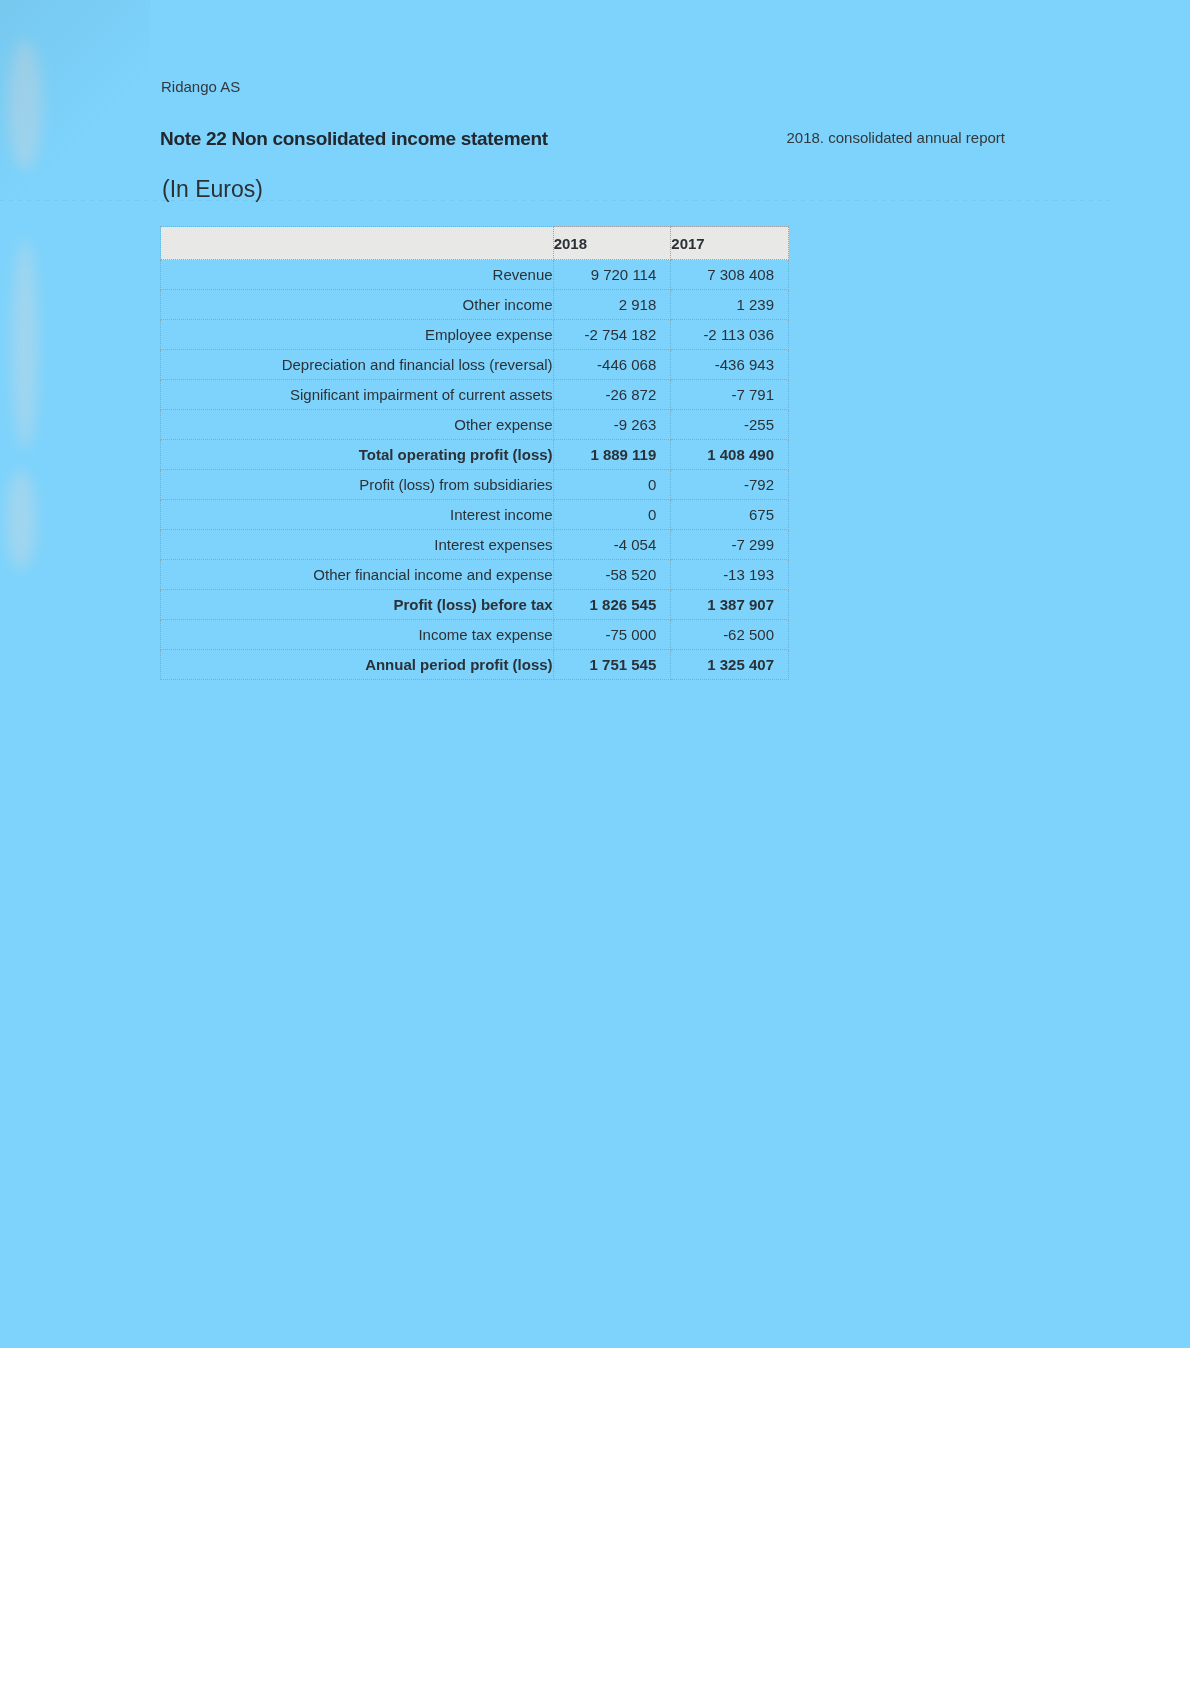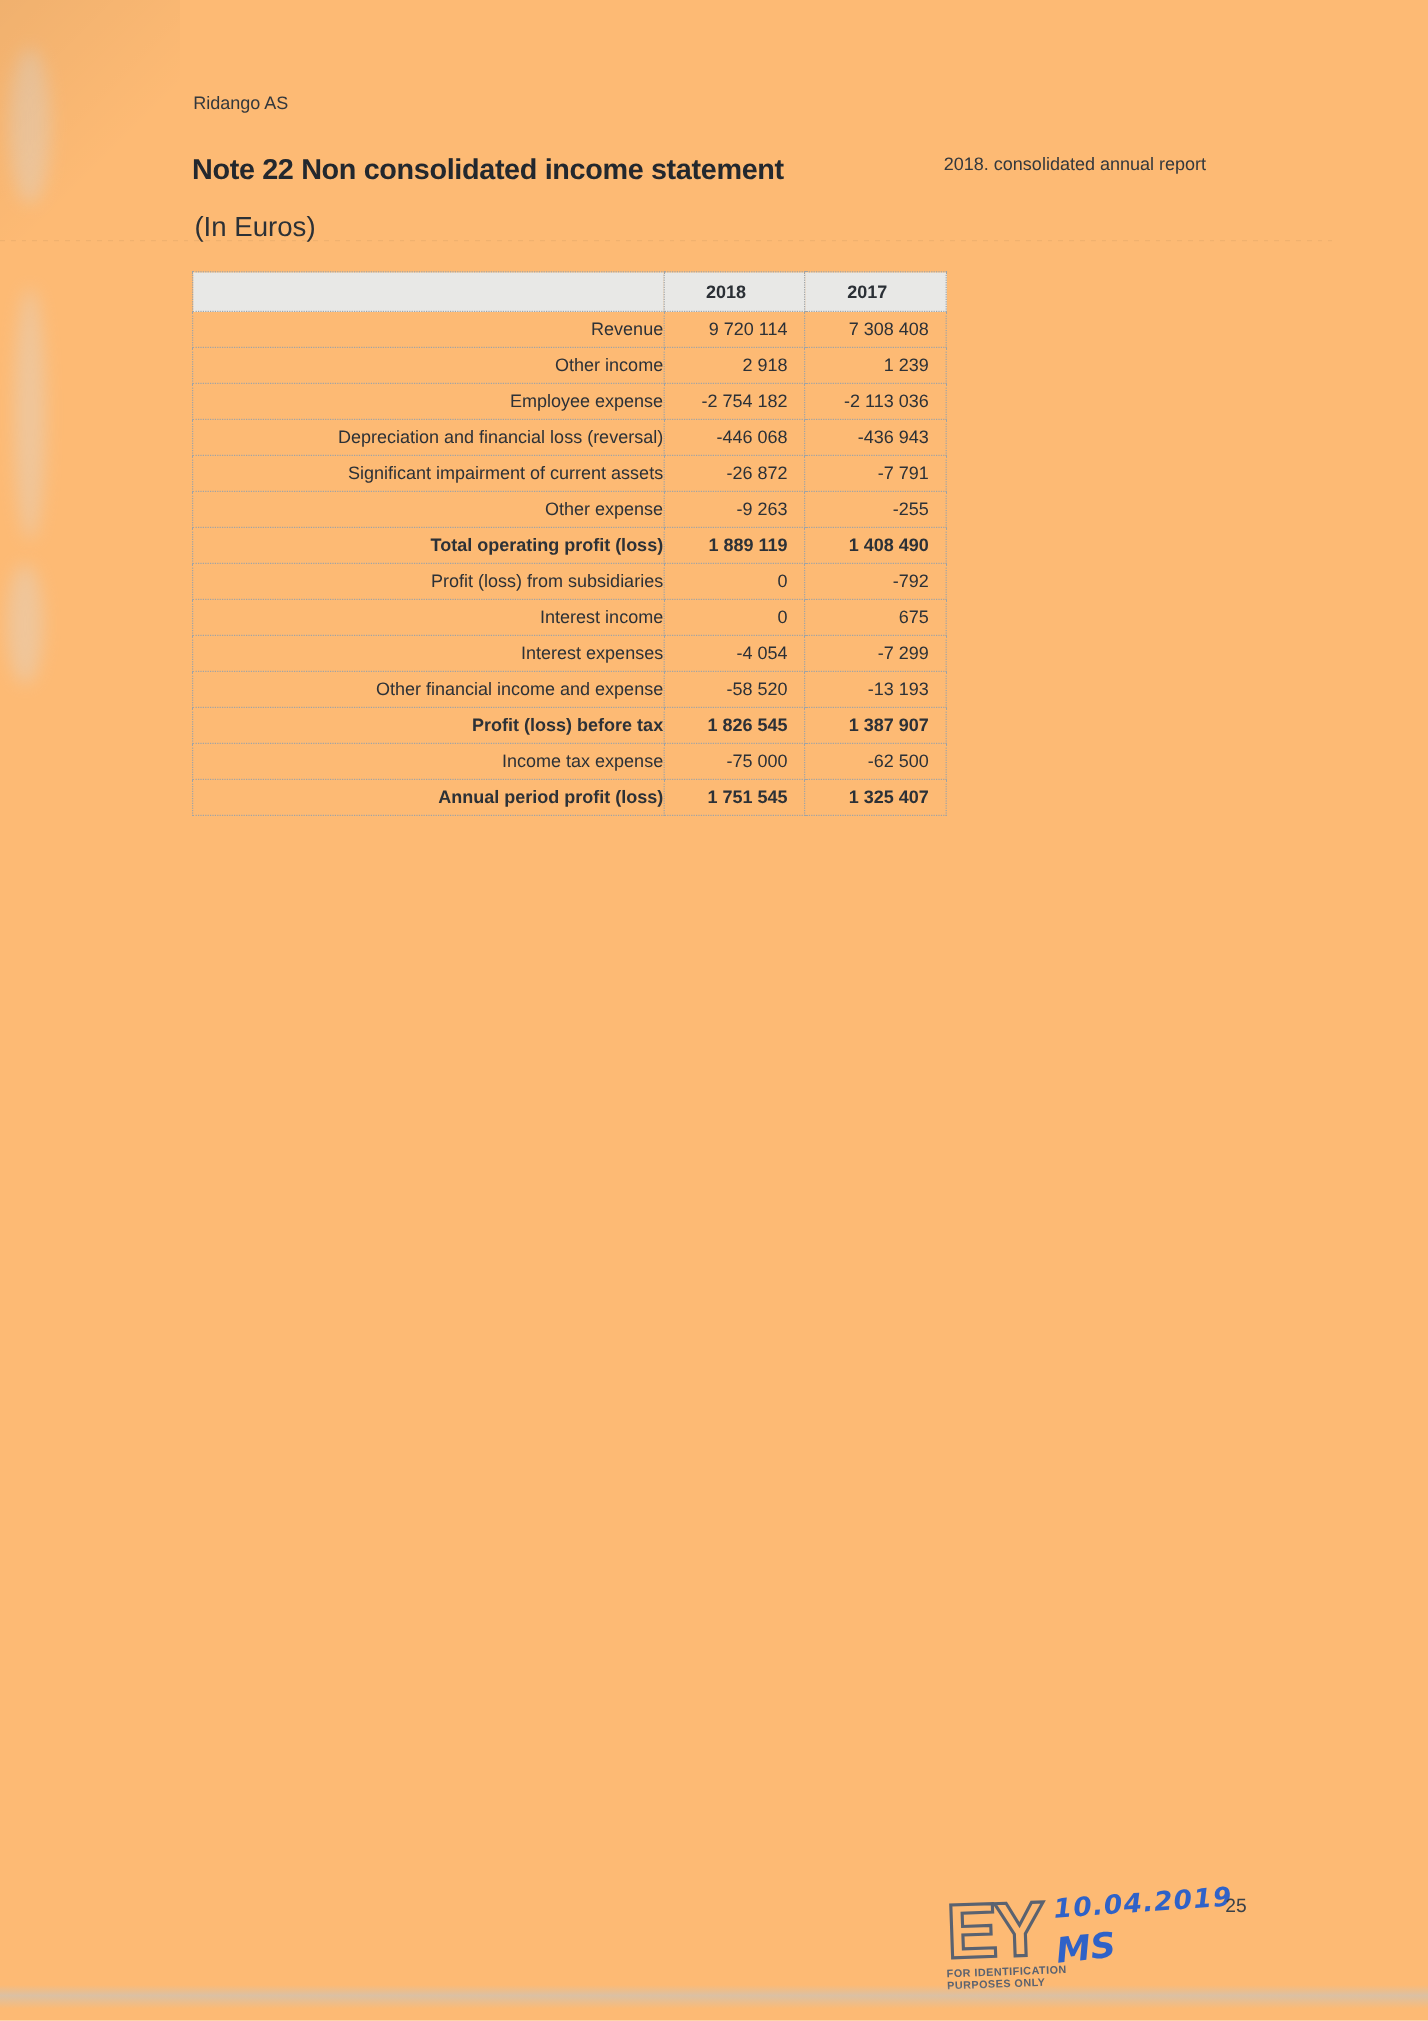--- a/index.html
+++ b/index.html
@@ -2,22 +2,22 @@
 <html style="--text: #2d3238; --header_bg: #e8e8e6; --stamp_gray: #5a6270; --ink_blue: #2f62c8;"><head>
 <meta charset="utf-8">
 <style>
   * { margin: 0; padding: 0; box-sizing: border-box; }
   html, body { background: #ffffff; }
   body { font-family: "Liberation Sans", sans-serif; }
 
   .page {
     position: relative;
     width: 1190px;
-    height: 1684px;
-    background: #fdba74;
+    height: 1348px;
+    background: #7dd3fc;
     overflow: hidden;
     color: var(--text, #2d3238);
   }
 
   
   .smudge {
     position: absolute;
     background: #d9d9d9;
     border-radius: 50%;
     opacity: .38;
@@ -46,21 +46,21 @@
     position: absolute; left: 161px; top: 0;
     font-size: 15px; color: #33383d;
   }
   .report-ref {
     position: absolute; right: 185px; top: 7px;
     font-size: 15px; color: #33383d; margin-top: 44px;
   }
 
   .note-title {
     position: absolute; left: 160px; top: 128px;
-    font-size: 24px; font-weight: 700; letter-spacing: -.3px;
+    font-size: 19px; font-weight: 700; letter-spacing: -.3px;
     color: #23282e;
   }
   .currency-note {
     position: absolute; left: 162px; top: 176px;
     font-size: 23px; color: #2c3136;
   }
 
   
   table.income {
     position: absolute; left: 160px; top: 226px;
@@ -69,21 +69,21 @@
     font-size: 15px;
     color: #2c3137;
   }
   table.income th, table.income td {
     border: 1px dotted #9fa3a6;
   }
   table.income thead th {
     background: var(--header_bg, #e8e8e6);
     height: 33px;
     font-weight: 700;
-    text-align: center;
+    text-align: left;
     padding-right: 14px;
     font-size: 15px;
     color: #2b3036;
   }
   table.income td { height: 30px; }
   td.lbl { width: 394px; text-align: right; padding-left: 10px; }
   td.num { width: 118px; text-align: right; padding-right: 14px; }
   tr.bold-row td { font-weight: 700; }
 
   

